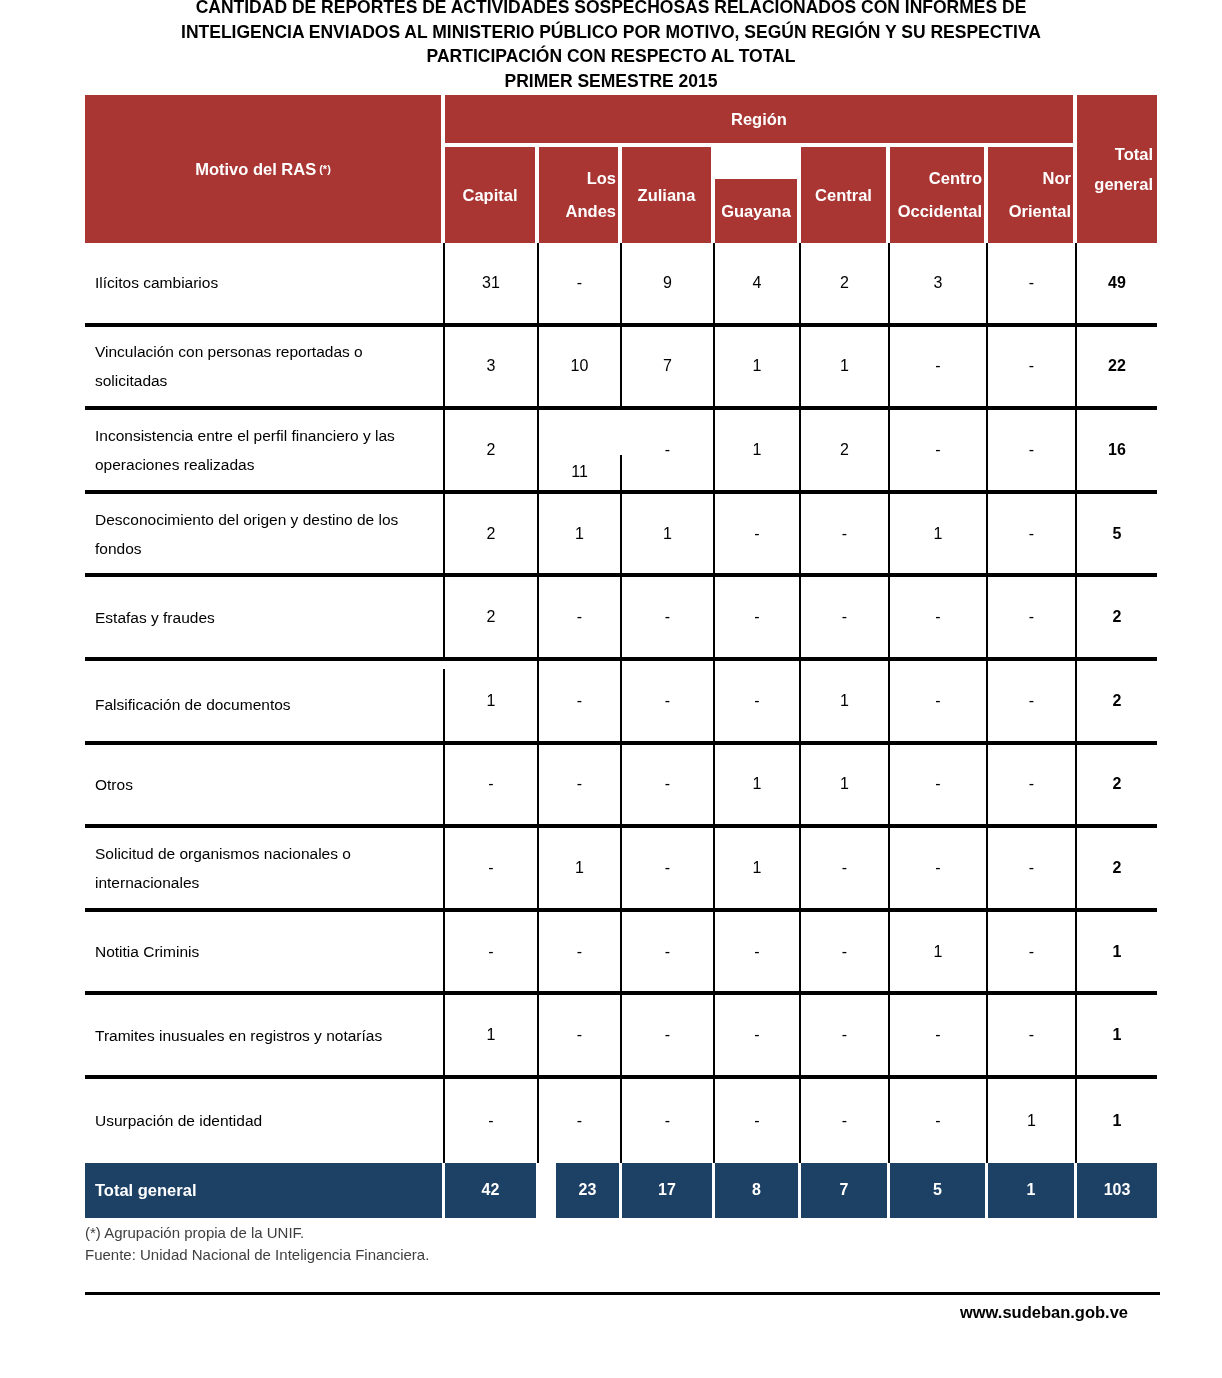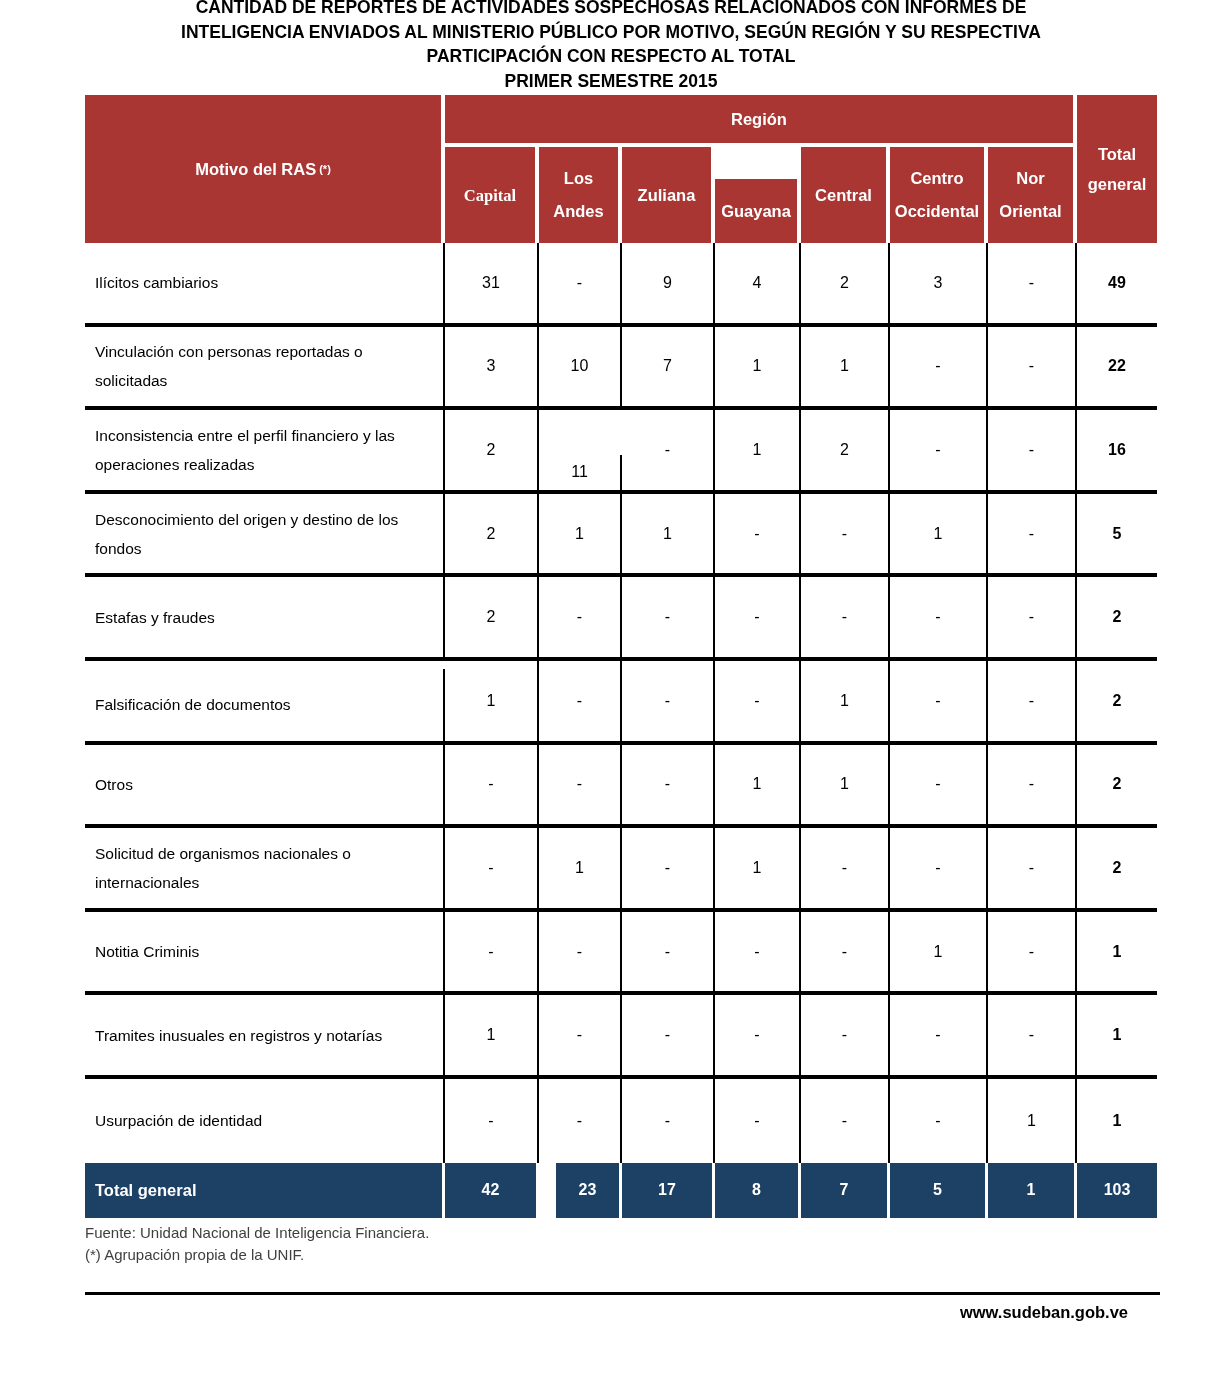--- a/index.html
+++ b/index.html
@@ -13,21 +13,21 @@
   }
   .tbl {
     position:absolute; left:85px; top:95px; width:1072px;
     display:grid;
     grid-template-columns:360px 94px 83px 93px 86px 89px 98px 89px 80px;
     grid-template-rows:52px 96px repeat(11, 83.6px) 55px;
   }
   .cell { box-sizing:border-box; display:flex; align-items:center; justify-content:center; }
   .hdr {
     background:var(--red); color:#fff; font-weight:bold; font-size:16.5px;
-    text-align:center; line-height:33px;
+    text-align:right; line-height:33px;
   }
   .motive   { grid-column:1; grid-row:1/3; border-right:4px solid #fff; }
   .motive .note { font-size:11px; margin-left:3px; }
   .region-band { grid-column:2/9; grid-row:1; border-bottom:4px solid #fff; border-right:4px solid #fff; }
   .total-hdr{ grid-column:9; grid-row:1/3; line-height:30px; padding:0 4px; }
   .sub      { grid-row:2; border-right:4px solid #fff; padding:16px 2px; }
   .label {
     justify-content:flex-start; text-align:left; padding:0 10px 0 10px;
     font-size:15.5px; line-height:29px; border-right:2px solid #000;
   }
@@ -59,21 +59,21 @@
   </div>
 
   <div class="tbl" id="tbl">
     <div class="cell hdr motive">
       <span>Motivo del RAS</span>
       <span class="note">(*)</span>
     </div>
     <div class="cell hdr region-band">Región</div>
     <div class="cell hdr total-hdr">Total general</div>
 
-  <div class="cell hdr sub" style="grid-area: 2 / 2; font-family: Liberation Serif, serif;">Capital</div>
+  <div class="cell hdr sub" style="grid-area: 2 / 2;">Capital</div>
       <div class="cell hdr sub" style="grid-area: 2 / 3;">Los Andes</div>
       <div class="cell hdr sub" style="grid-area: 2 / 4;">Zuliana</div>
       <div class="cell hdr sub" style="grid-area: 2 / 5; margin-top: 32px;">Guayana</div>
       <div class="cell hdr sub" style="grid-area: 2 / 6;">Central</div>
       <div class="cell hdr sub" style="grid-area: 2 / 7;">Centro Occidental</div>
       <div class="cell hdr sub" style="grid-area: 2 / 8;">Nor Oriental</div>
       <div class="cell label hline" style="grid-area: 3 / 1;">Ilícitos cambiarios</div>
       <div class="cell num hline" style="grid-area: 3 / 2;">31</div>
       <div class="cell num hline" style="grid-area: 3 / 3;">-</div>
       <div class="cell num hline" style="grid-area: 3 / 4;">9</div>
@@ -177,21 +177,21 @@
       <div class="cell trow" style="grid-area: 14 / 3; margin-left: 17px;">23</div>
       <div class="cell trow" style="grid-area: 14 / 4;">17</div>
       <div class="cell trow" style="grid-area: 14 / 5;">8</div>
       <div class="cell trow" style="grid-area: 14 / 6;">7</div>
       <div class="cell trow" style="grid-area: 14 / 7;">5</div>
       <div class="cell trow" style="grid-area: 14 / 8;">1</div>
       <div class="cell trow grand" style="grid-area: 14 / 9;">103</div>
     </div>
 
   <div class="footnotes">
+    <div>(*) Agrupación propia de la UNIF.</div>
     <div>Fuente: Unidad Nacional de Inteligencia Financiera.</div>
-    <div>(*) Agrupación propia de la UNIF.</div>
   </div>
 
   <div class="rule"></div>
 
   <div class="website">www.sudeban.gob.ve</div>
 
 </div>
 
 </body></html>

